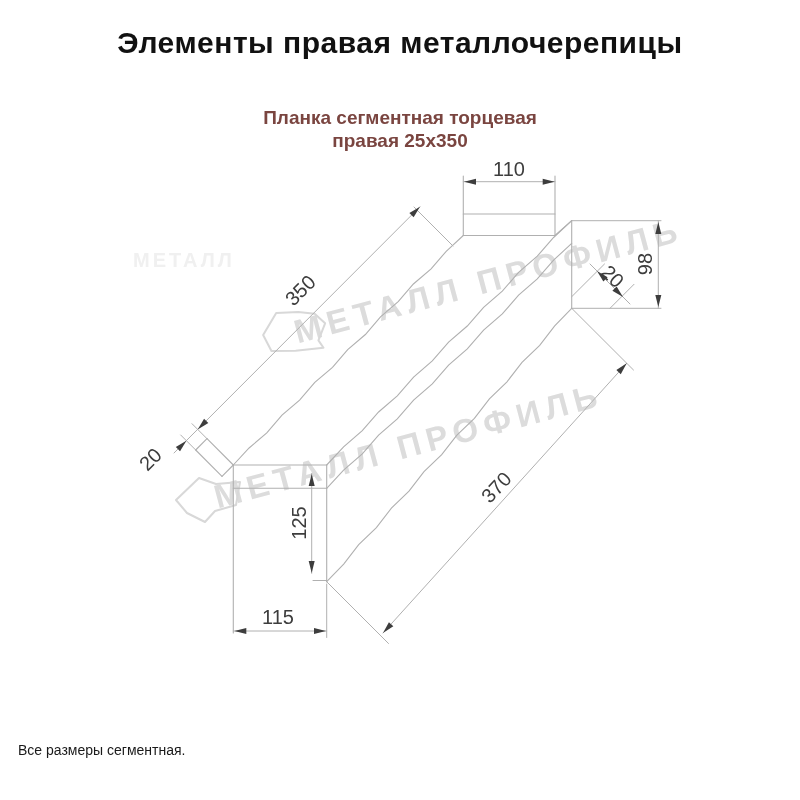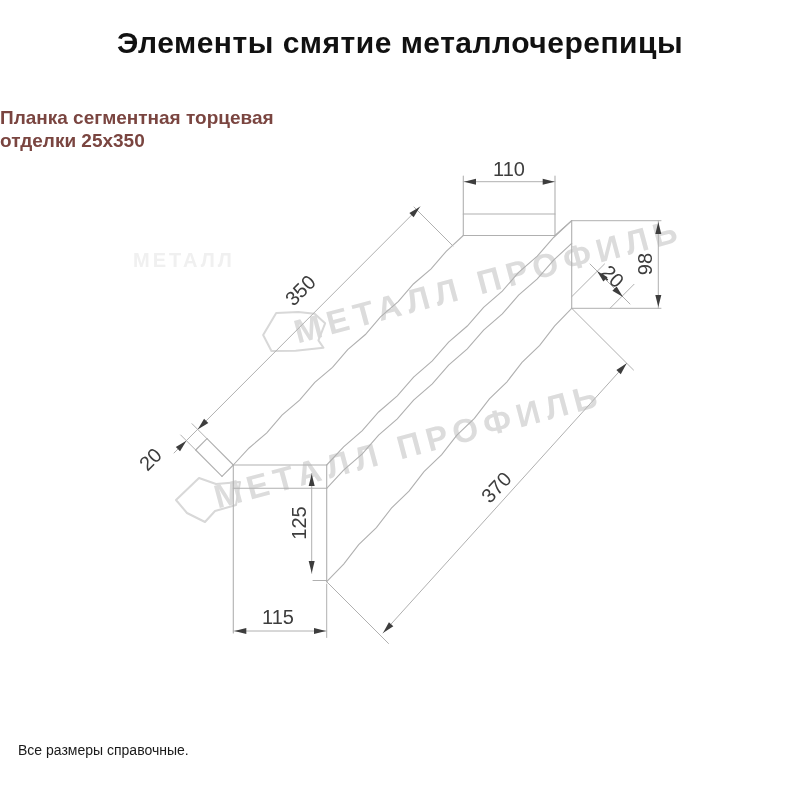--- a/index.html
+++ b/index.html
@@ -1,19 +1,19 @@
 <!DOCTYPE html>
 <html><head>
 <meta charset="utf-8">
 <style>
   html,body{margin:0;padding:0;background:#ffffff;font-family:"Liberation Sans",sans-serif;}
   #page{position:relative;width:800px;height:800px;background:#fff;overflow:hidden;}
   .title{position:absolute;left:0;top:26px;width:100%;text-align:center;
          font-size:30px;font-weight:bold;color:#111;letter-spacing:0.5px;}
-  .subtitle{position:absolute;left:0;top:106px;width:100%;text-align:left;
+  .subtitle{position:absolute;left:0;top:106px;width:100%;text-align:center;
             font-size:19px;font-weight:600;color:#7a4540;line-height:23px;}
   .footnotes{position:absolute;left:18px;top:741px;font-size:14px;color:#1a1a1a;line-height:19px;}
   .wm{position:absolute;color:#dcdcdc;font-weight:bold;font-size:33px;letter-spacing:6px;
       white-space:nowrap;transform:rotate(-15deg);transform-origin:center center;}
   .wm-faint{position:absolute;color:#f0f0f0;font-weight:bold;font-size:20px;letter-spacing:3px;}
   svg{position:absolute;left:0;top:0;}
   svg text{font-family:"Liberation Sans",sans-serif;font-size:20px;fill:#3d3d3d;}
 </style>
 </head>
 <body>
@@ -96,22 +96,22 @@
       <text x="646" y="270" text-anchor="middle" transform="rotate(-90 646 264)">98</text>
       <text x="612" y="283" text-anchor="middle" transform="rotate(45 612 277)">20</text>
       <text x="301" y="297" text-anchor="middle" transform="rotate(-45 301 291)">350</text>
       <text x="151" y="466" text-anchor="middle" transform="rotate(-45 151 460)">20</text>
       <text x="300" y="529" text-anchor="middle" transform="rotate(-90 300 523)">125</text>
       <text x="278" y="624" text-anchor="middle">115</text>
       <text x="497" y="494" text-anchor="middle" transform="rotate(-47 497 488)">370</text>
     </g>
   </svg>
 
-  <div class="title">Элементы смятие металлочерепицы</div>
+  <div class="title">Элементы правая металлочерепицы</div>
   <div class="subtitle">
     <div>Планка сегментная торцевая</div>
-    <div>отделки 25х350</div>
+    <div>правая 25х350</div>
   </div>
 
   <div class="footnotes">
-    <div>Все размеры справочные.</div>
+    <div>Все размеры сегментная.</div>
   </div>
 </div>
 
 </body></html>

